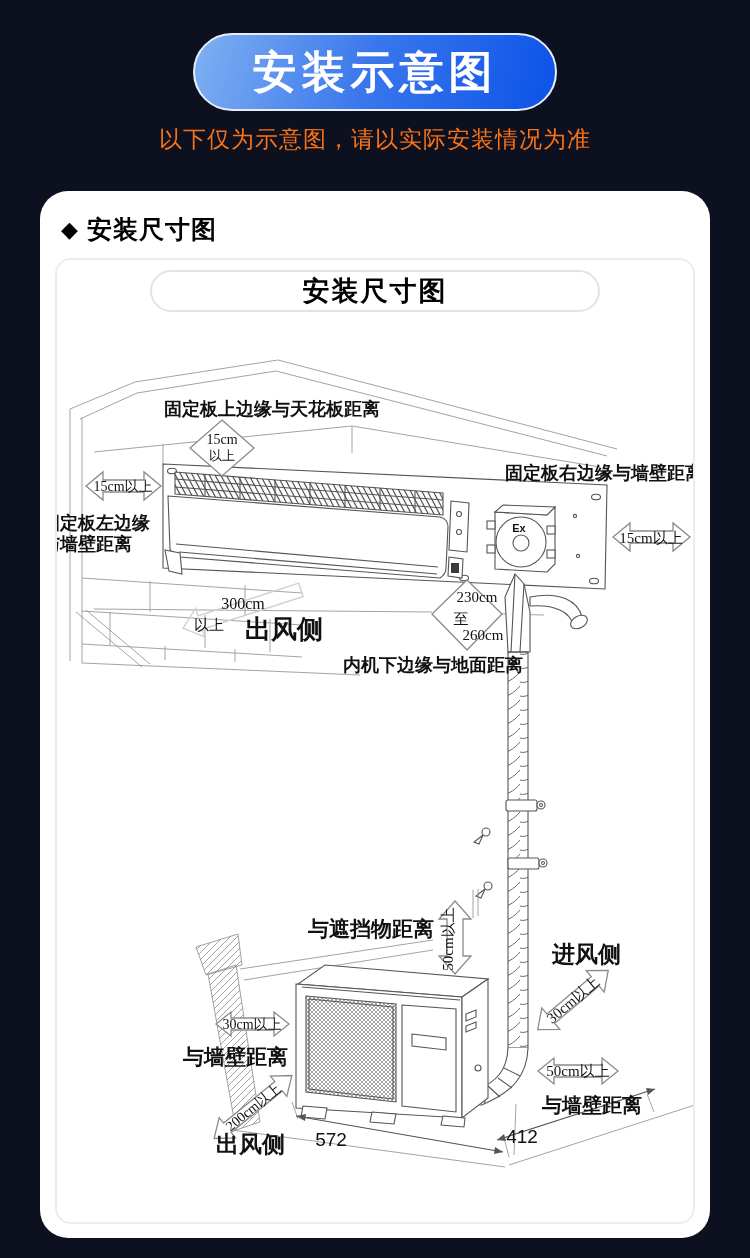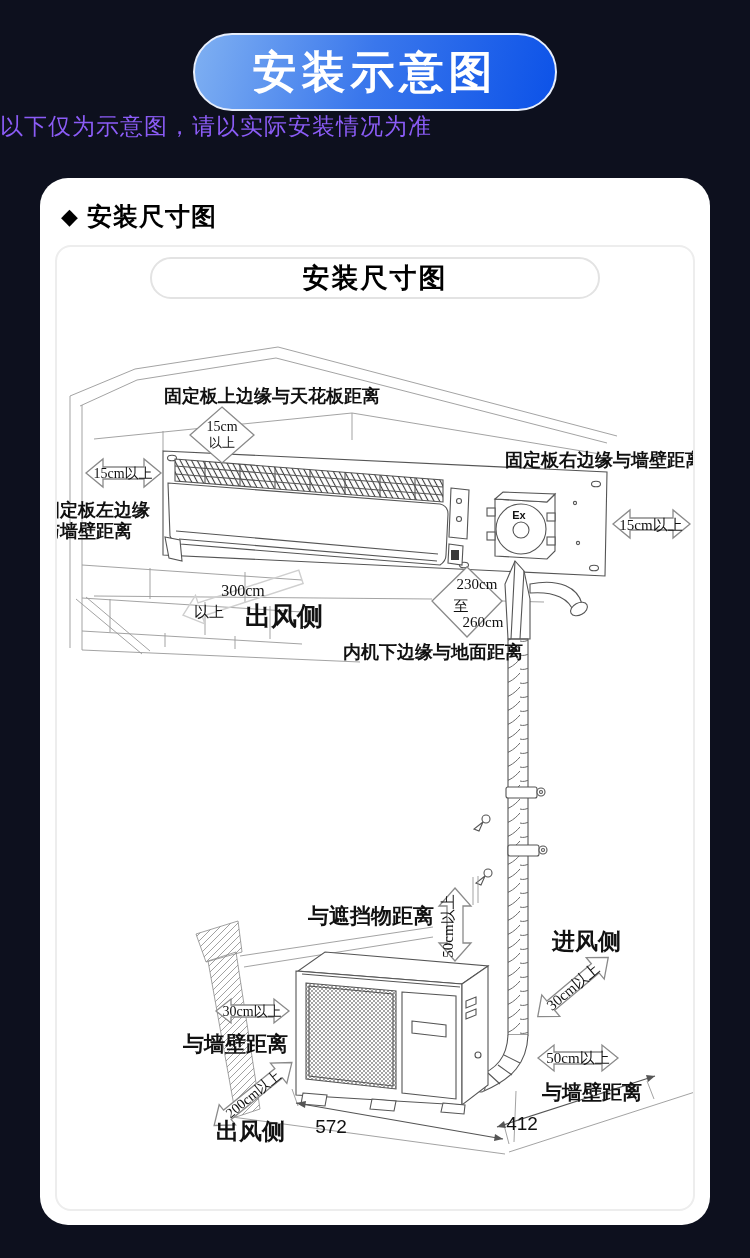--- a/index.html
+++ b/index.html
@@ -13,21 +13,21 @@
     width:364px;height:78px;margin:33px auto 0;
     background:linear-gradient(105deg,#7fb0f2 0%,#3a77ec 48%,#0c52e8 100%);
     border:2px solid #e7eefb;border-radius:44px;
     display:flex;align-items:center;justify-content:center;
     box-sizing:border-box;
   }
   .banner span{
     color:#fff;font-size:44px;font-weight:bold;letter-spacing:5px;
   }
   .subtitle{
-    text-align:left;color:#8b5cf6;
+    margin-top:13px;text-align:center;color:#f97316;
     font-size:23px;letter-spacing:1px;
   }
   .card{
     width:670px;height:1047px;margin:36px auto 0;
     background:#ffffff;border-radius:28px;
     box-sizing:border-box;padding:16px 15px 0 15px;
   }
   .card-header{
     display:flex;align-items:center;gap:9px;
     padding:6px 0 10px 6px;color:#000;

